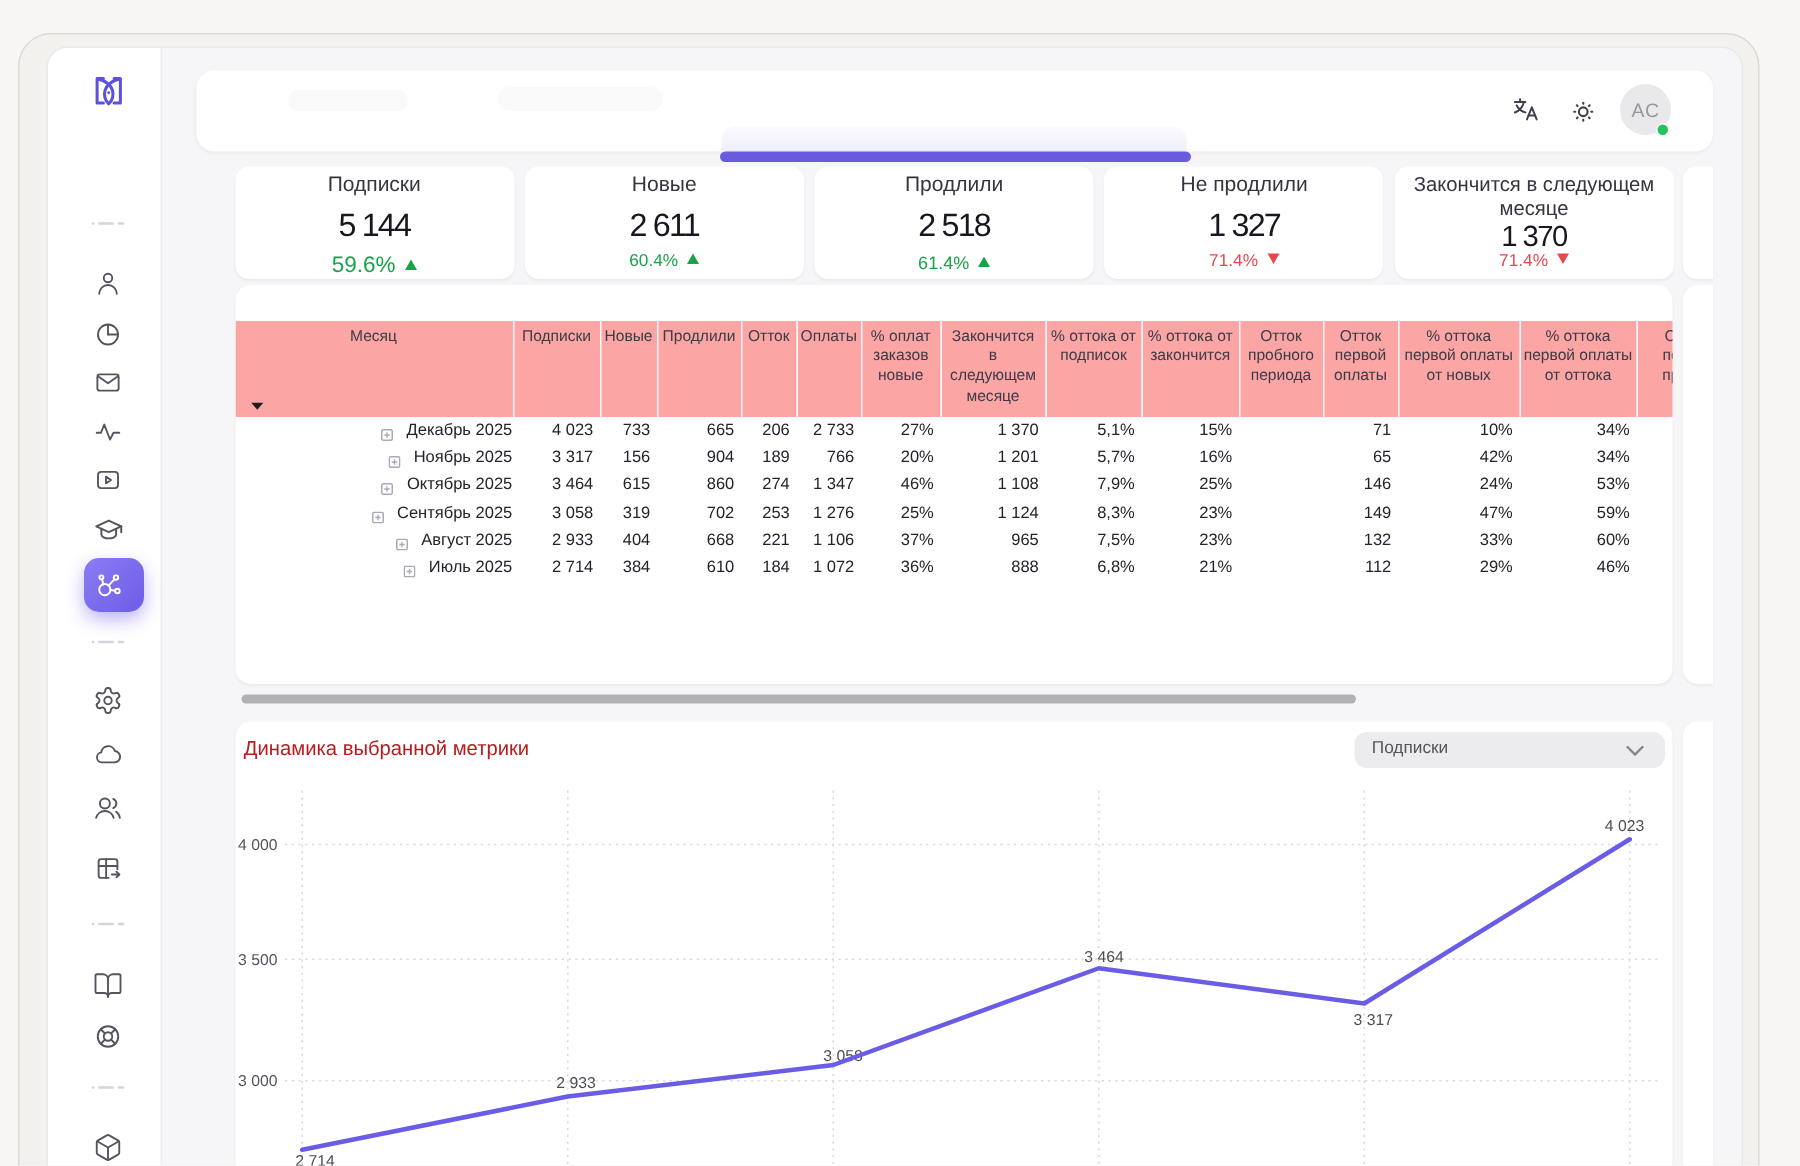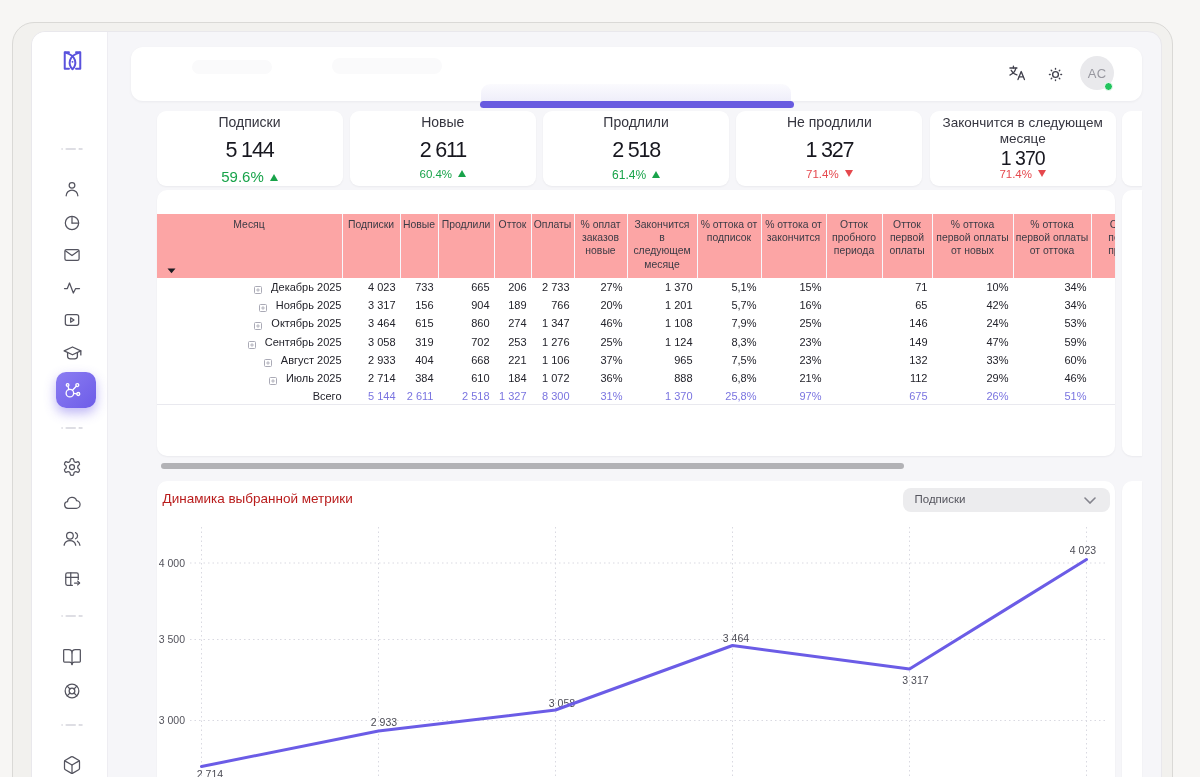--- a/index.html
+++ b/index.html
@@ -313,37 +313,20 @@
             <td class="n">36%</td>
             <td class="n">888</td>
             <td class="n">6,8%</td>
             <td class="n">21%</td>
             <td class="n"></td>
             <td class="n">112</td>
             <td class="n">29%</td>
             <td class="n">46%</td>
             <td class="n"></td>
           </tr>
-<tr class="last">
-            <td class="m t"><span style="padding-left:27px">Всего</span></td>
-            <td class="n v">5 144</td>
-            <td class="n v">2 611</td>
-            <td class="n v">2 518</td>
-            <td class="n v">1 327</td>
-            <td class="n v">8 300</td>
-            <td class="n v">31%</td>
-            <td class="n v">1 370</td>
-            <td class="n v">25,8%</td>
-            <td class="n v">97%</td>
-            <td class="n v"></td>
-            <td class="n v">675</td>
-            <td class="n v">26%</td>
-            <td class="n v">51%</td>
-            <td class="n v"></td>
-          </tr>
         </tbody>
   </table>
   <svg width="10" height="6" viewBox="0 0 10 6" style="position:absolute;left:10px;top:78px">
         <path d="M0.5 0.5h8L4.5 5.2z" fill="#1c1c22"></path>
       </svg>
 </div>
 
     <div style="position:absolute;left:129px;top:430.5px;width:743px;height:6px;border-radius:3px;background:#b2b2b6"></div>
 
 <div style="position:absolute;left:124.5px;top:448.5px;width:958px;height:345px;background:#fff;border-radius:10px;box-shadow:0 1px 2px rgba(20,20,40,.05)">

